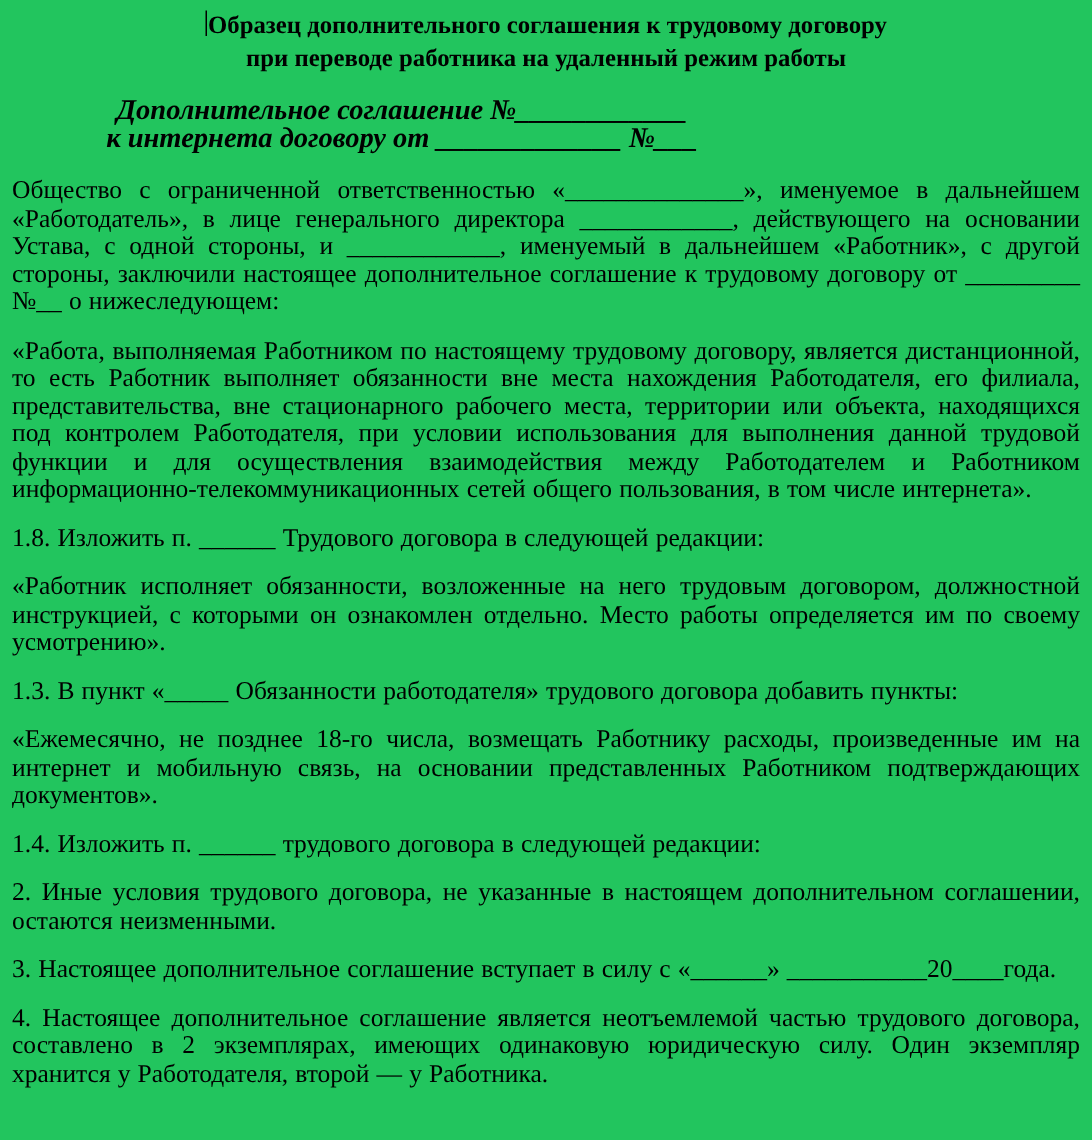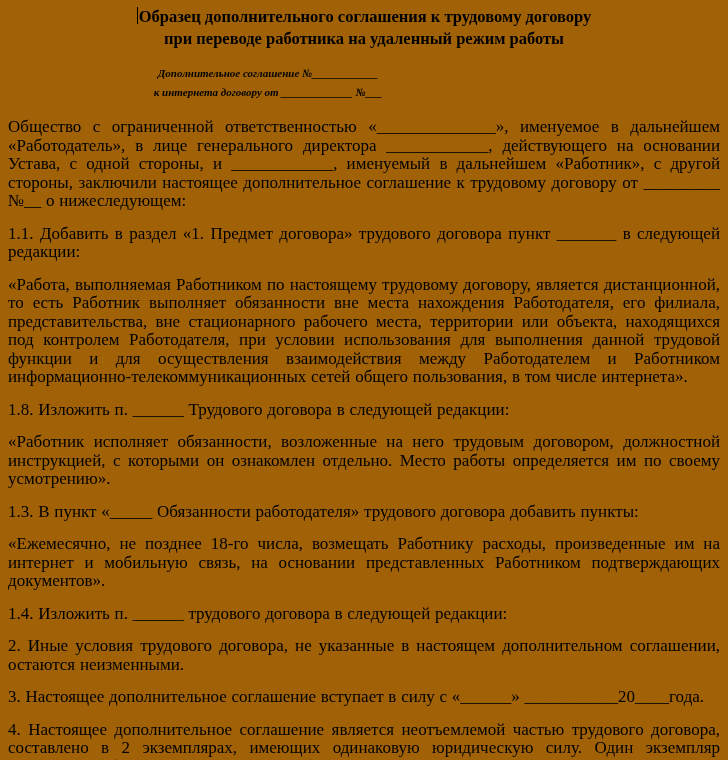--- a/index.html
+++ b/index.html
@@ -12,21 +12,21 @@
     height: 760px;
     overflow: hidden;
     font-family: "Liberation Serif", serif;
     color: #000000;
   }
   .page {
     box-sizing: border-box;
     width: 728px;
     height: 760px;
     padding: 6px 8px 0 8px;
-    background: #a16207;
+    background: #22c55e;
   }
   .doc-title {
     text-align: center;
     font-weight: 700;
     font-size: 16.5px;
     line-height: 22px;
   }
   .caret {
     display: inline-block;
     width: 1px;
@@ -34,21 +34,21 @@
     background: #000000;
     vertical-align: -2px;
     margin-right: 1px;
   }
   .subtitle {
     width: 520px;
     margin-top: 14px;
     text-align: center;
     font-weight: 700;
     font-style: italic;
-    font-size: 11px;
+    font-size: 19px;
     line-height: 19px;
   }
   p.para {
     margin: 14px 0 0 0;
     font-size: 17px;
     line-height: 18.5px;
     text-align: justify;
     word-spacing: 0.5px;
   }
   p.para.first {
@@ -65,21 +65,20 @@
     <div>при переводе работника на удаленный режим работы</div>
   </div>
 
   <div class="subtitle">
     <div>Дополнительное соглашение №____________</div>
     <div>к интернета договору от _____________ №___</div>
   </div>
 
   <p class="para first">Общество с ограниченной ответственностью «______________», именуемое в дальнейшем «Работодатель», в лице генерального директора ____________, действующего на основании Устава, с одной стороны, и ____________, именуемый в дальнейшем «Работник», с другой стороны, заключили настоящее дополнительное соглашение к трудовому договору от _________ №__ о нижеследующем:</p>
 
-  <p class="para">1.1. Добавить в раздел «1. Предмет договора» трудового договора пункт _______ в следующей редакции:</p>
 
   <p class="para">«Работа, выполняемая Работником по настоящему трудовому договору, является дистанционной, то есть Работник выполняет обязанности вне места нахождения Работодателя, его филиала, представительства, вне стационарного рабочего места, территории или объекта, находящихся под контролем Работодателя, при условии использования для выполнения данной трудовой функции и для осуществления взаимодействия между Работодателем и Работником информационно-телекоммуникационных сетей общего пользования, в том числе интернета».</p>
 
   <p class="para">1.8. Изложить п. ______ Трудового договора в следующей редакции:</p>
 
   <p class="para">«Работник исполняет обязанности, возложенные на него трудовым договором, должностной инструкцией, с которыми он ознакомлен отдельно. Место работы определяется им по своему усмотрению».</p>
 
   <p class="para">1.3. В пункт «_____ Обязанности работодателя» трудового договора добавить пункты:</p>
 
   <p class="para">«Ежемесячно, не позднее 18-го числа, возмещать Работнику расходы, произведенные им на интернет и мобильную связь, на основании представленных Работником подтверждающих документов».</p>

